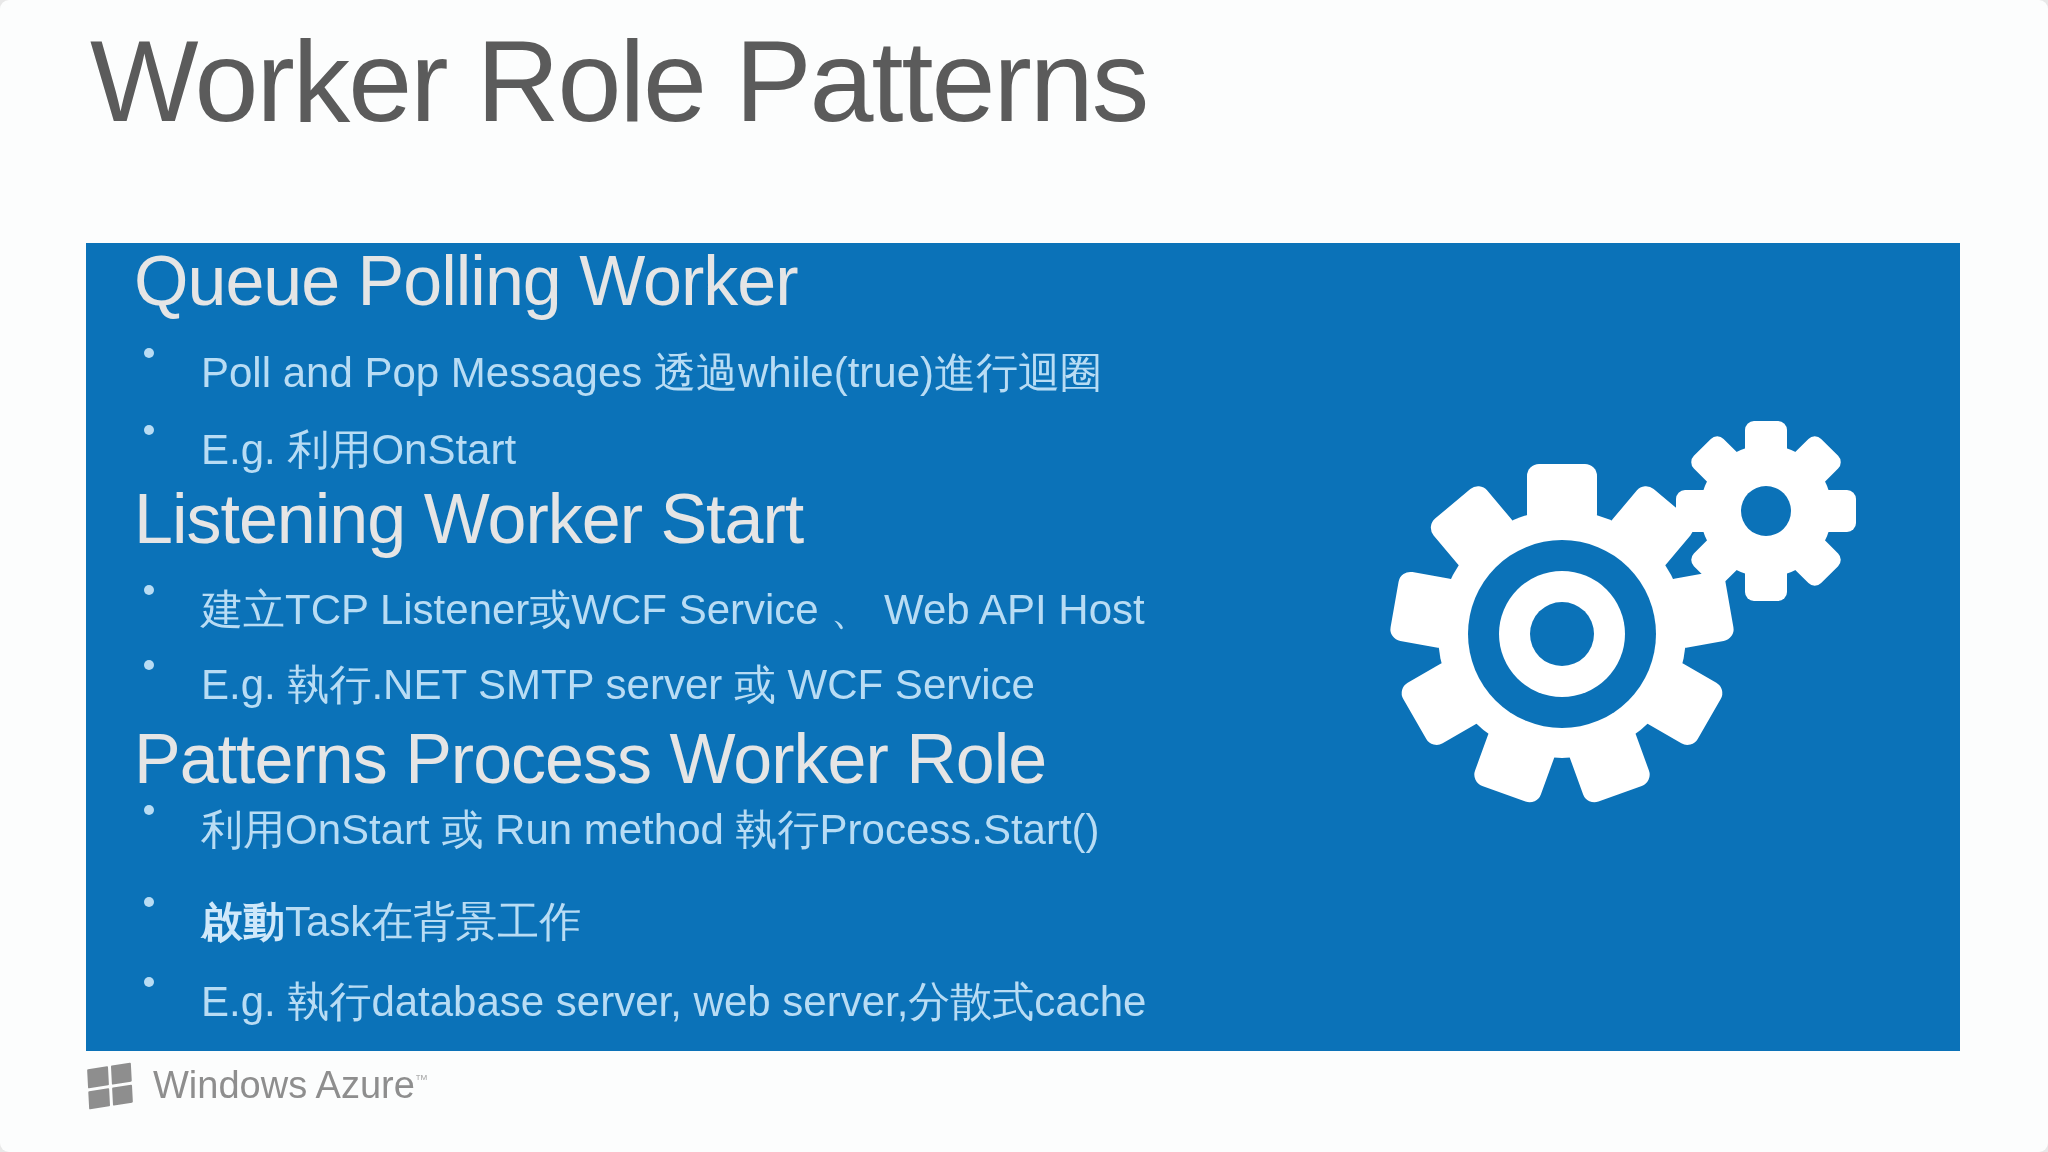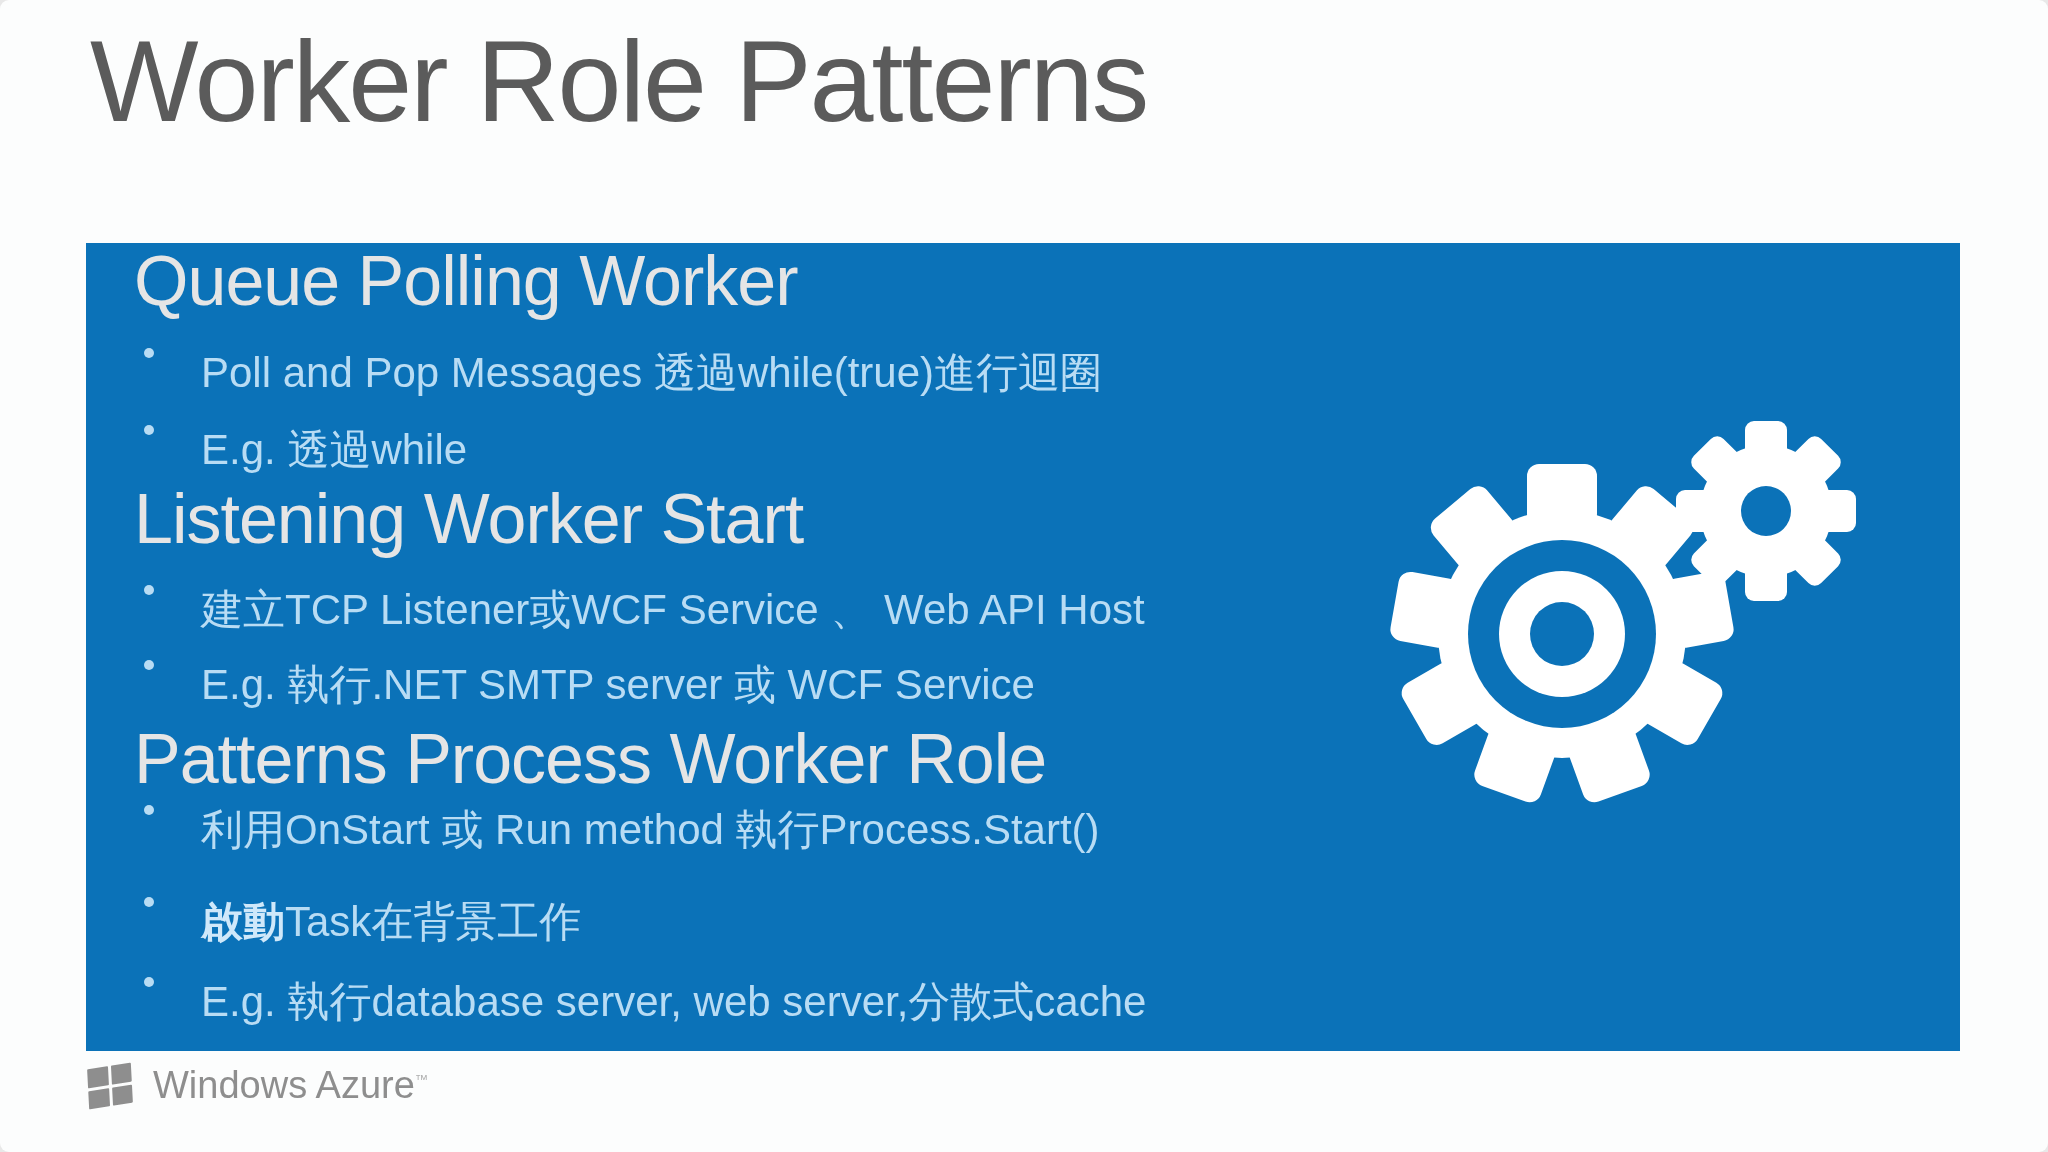--- a/index.html
+++ b/index.html
@@ -66,21 +66,21 @@
 
     <h2 class="sec-h" style="top:0px">Queue Polling Worker</h2>
 
     <div class="bullet" style="top:105px">
       <span class="dot"></span>
       <span class="btxt"><b></b><span>Poll and Pop Messages 透過while(true)進行迴圈</span></span>
     </div>
 
     <div class="bullet" style="top:182px">
       <span class="dot"></span>
-      <span class="btxt"><b></b><span>E.g. 透過while</span></span>
+      <span class="btxt"><b></b><span>E.g. 利用OnStart</span></span>
     </div>
 
     <h2 class="sec-h" style="top:238px">Listening Worker Start</h2>
 
     <div class="bullet" style="top:417px">
       <span class="dot"></span>
       <span class="btxt"><b></b><span>E.g. 執行.NET SMTP server 或 WCF Service</span></span>
     </div>
 
     <div class="bullet" style="top:342px">

